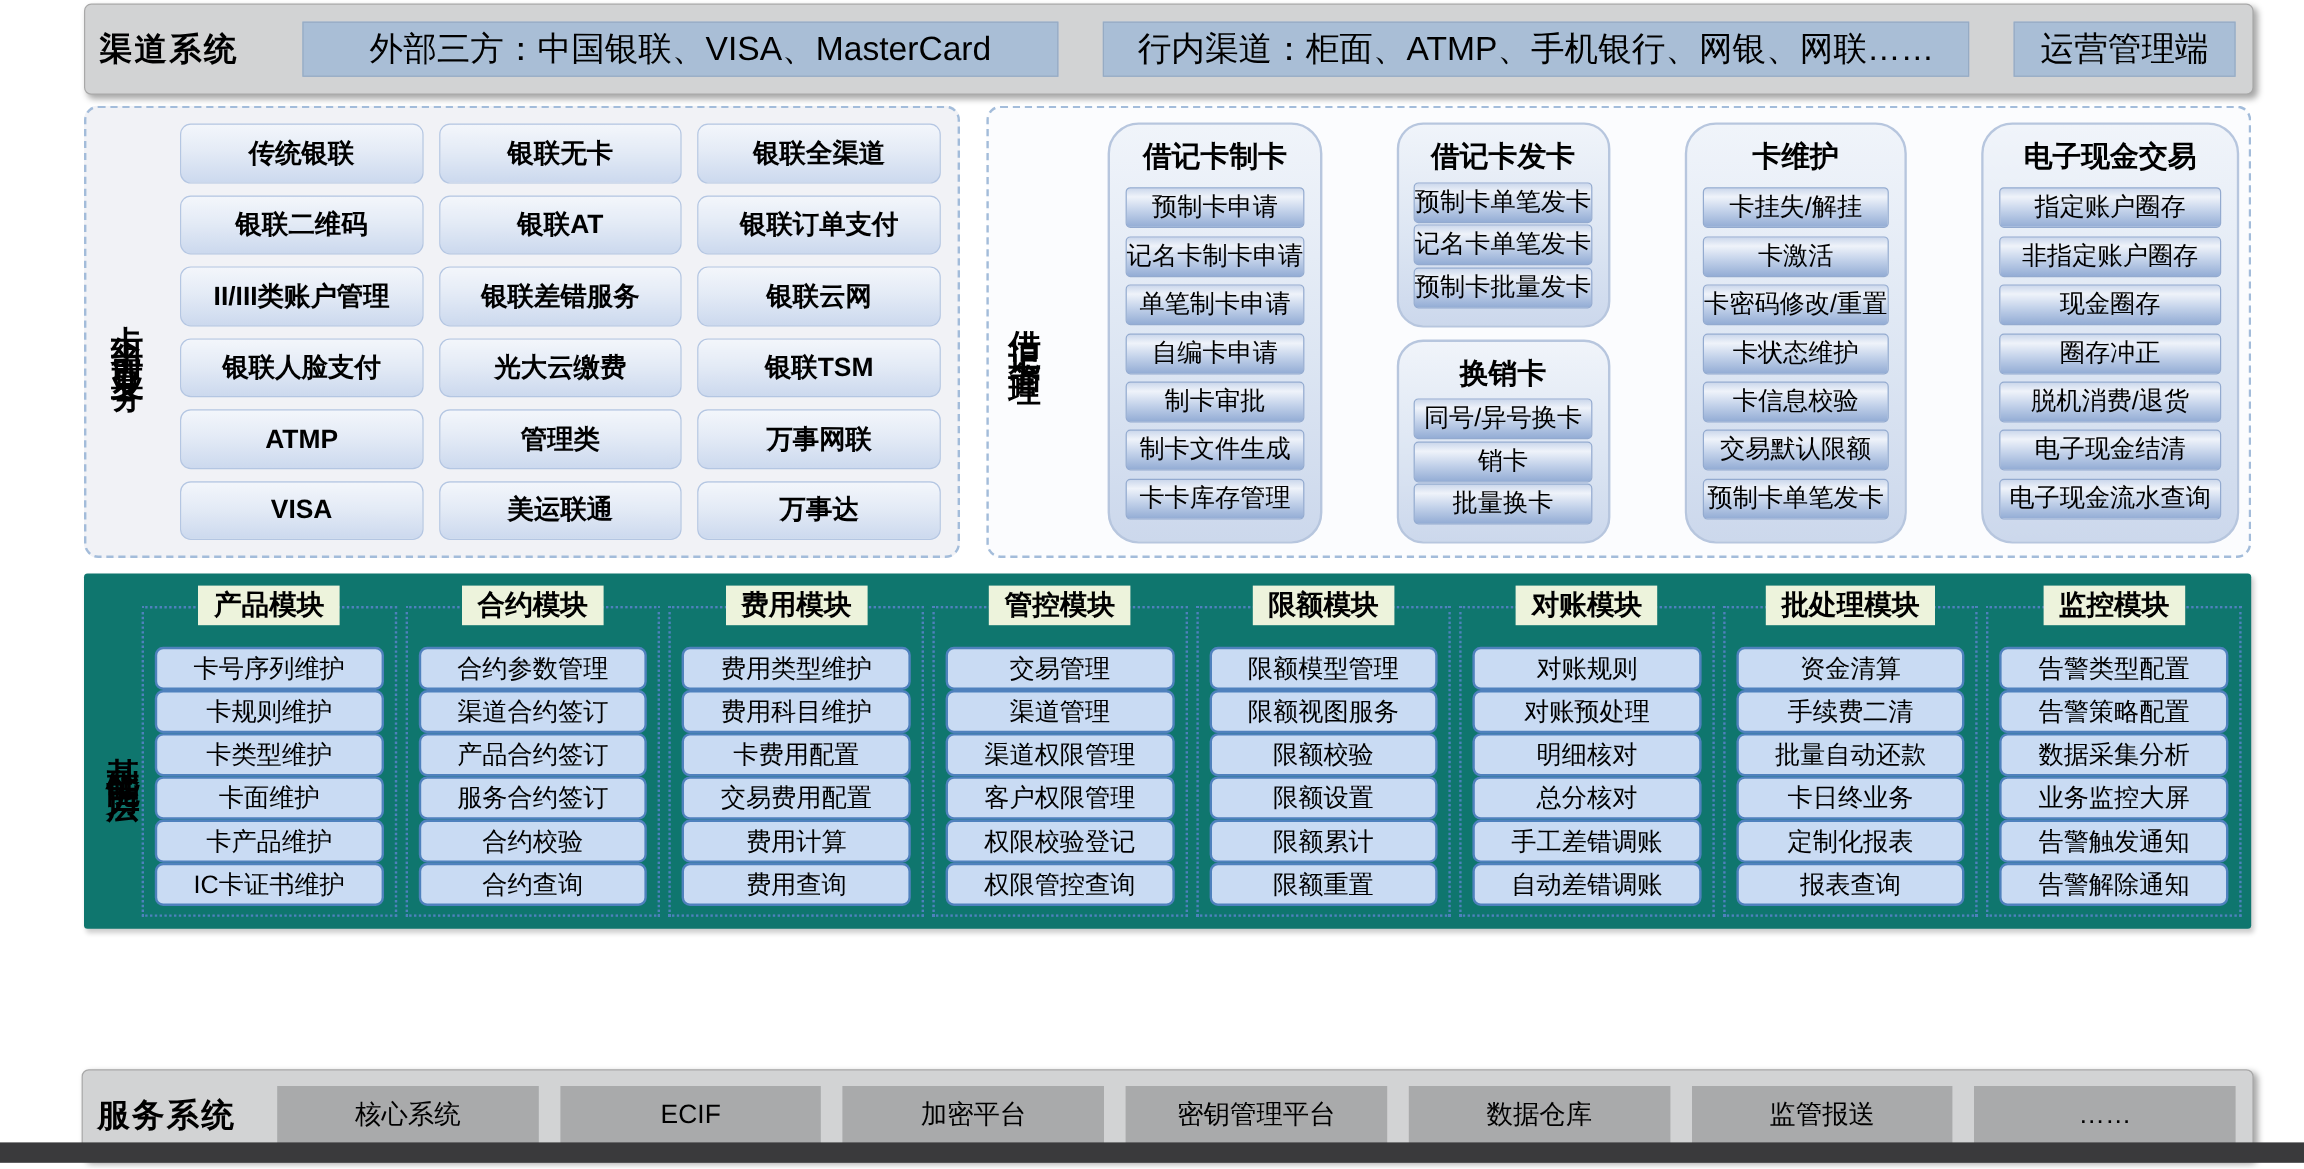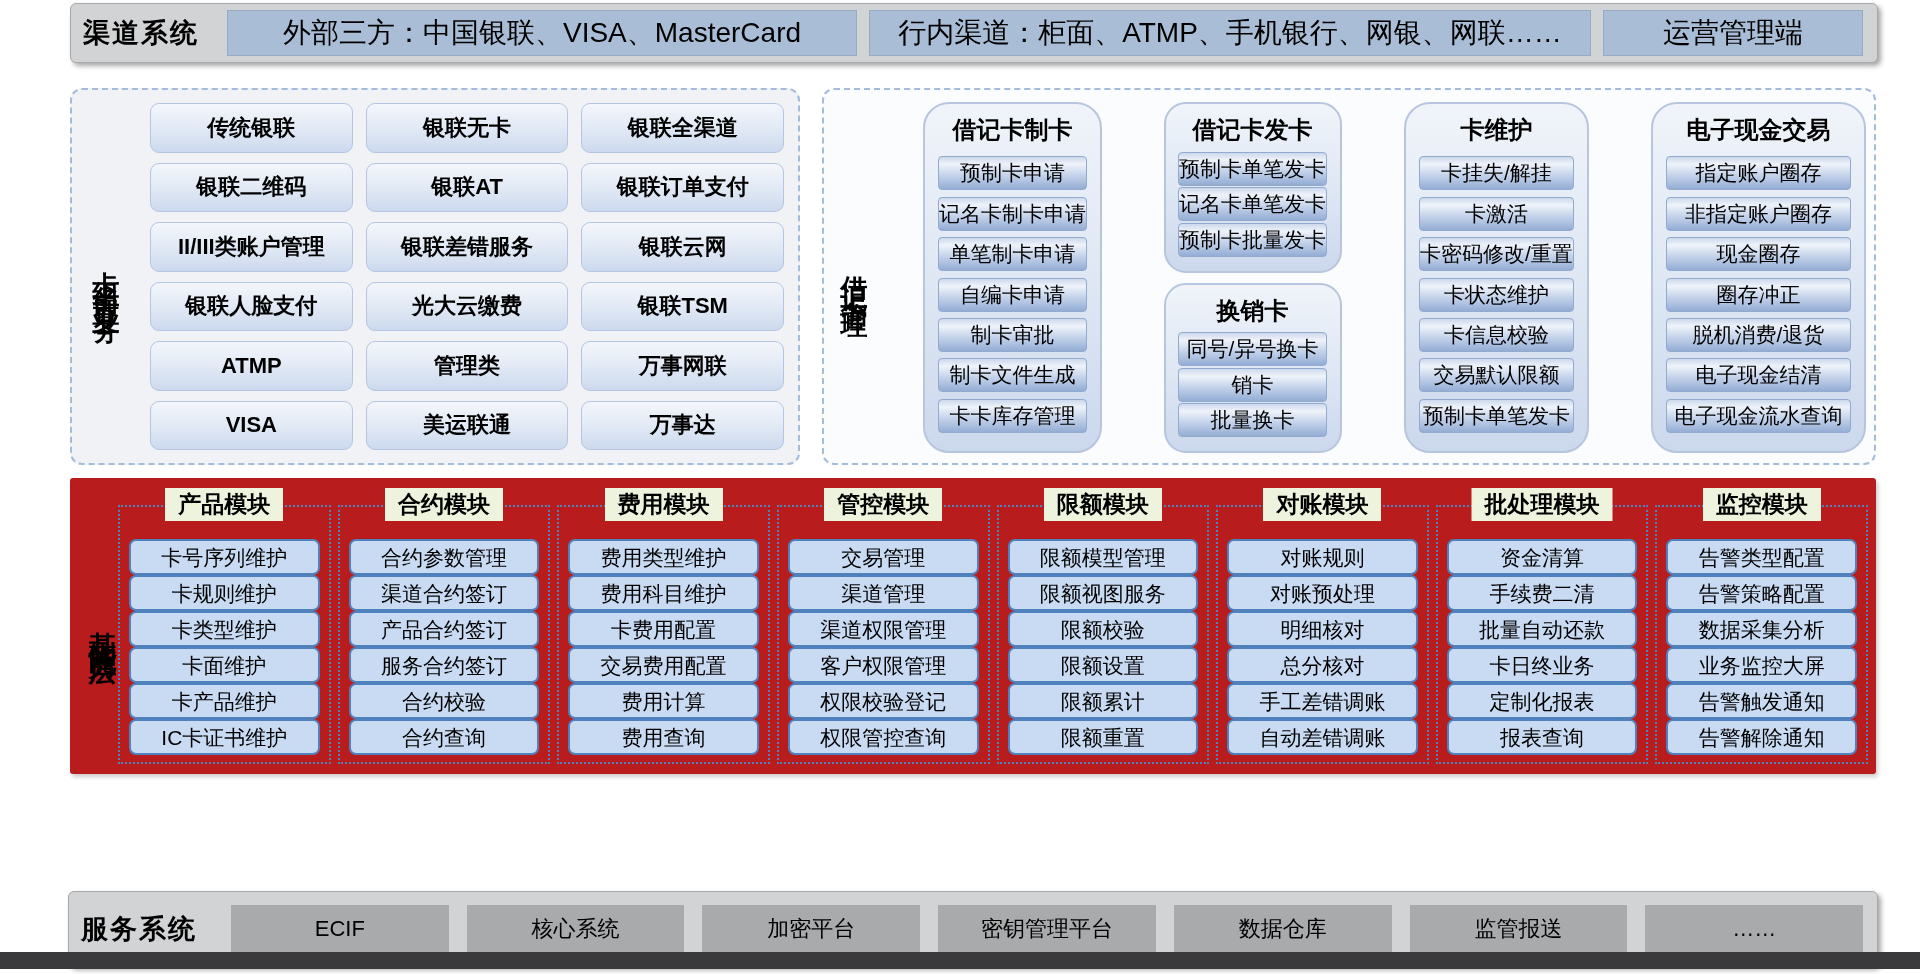--- a/index.html
+++ b/index.html
@@ -7,21 +7,21 @@
   body { font-family:"Liberation Sans","DejaVu Sans",sans-serif; color:#000; }
   .page { position:relative; width:1920px; height:974px; background:#fff; overflow:hidden; }
 
   
   .sysbar {
     position:absolute; display:flex; align-items:center;
     background:#d2d3d4; border:1px solid #a8a8a8; border-radius:6px;
     box-shadow:3px 3px 5px rgba(0,0,0,.35);
     padding:0 14px 0 12px;
   }
-  .top-bar  { left:70px; top:3px;   width:1808px; height:60px; gap:12px; }
+  .top-bar  { left:70px; top:3px;   width:1808px; height:76px; gap:37px; }
   .service-bar { left:68px; top:891px; width:1810px; height:76px; gap:18px; }
   .sysbar-label { flex:0 0 132px; font-size:27px; font-weight:bold; letter-spacing:2px; }
   .chan-btn {
     height:46px; display:flex; align-items:center; justify-content:center;
     background:#a9bed6; border:1px solid #96abc4;
     font-size:28px; font-weight:normal; white-space:nowrap;
   }
   .chan-btn.b1 { flex:0 0 630px; }
   .chan-btn.b2 { flex:0 0 722px; }
   .chan-btn.b3 { flex:1; }
@@ -74,21 +74,21 @@
   .group-items { flex:1; display:flex; flex-direction:column; justify-content:space-evenly; }
   .group-btn {
     height:34px; line-height:32px; text-align:center; font-size:21px; white-space:nowrap;
     border:1px solid #93aacf; border-radius:4px;
     background:linear-gradient(180deg,#ccd8ec 0%,#eff3fa 22%,#c3d2ea 58%,#94add5 100%);
   }
 
   
   .capability {
     position:absolute; left:70px; top:478px; width:1806px; height:296px;
-    background:#b91c1c; border-radius:3px; box-shadow:2px 3px 4px rgba(0,0,0,.2);
+    background:#0f766e; border-radius:3px; box-shadow:2px 3px 4px rgba(0,0,0,.2);
   }
   .cap-label {
     position:absolute; left:13px; top:50%; transform:translateY(-50%);
     writing-mode:vertical-lr; text-orientation:upright;
     font-weight:bold; font-size:28px; letter-spacing:7px; white-space:nowrap;
   }
   .modules { position:absolute; left:48px; right:8px; top:27px; bottom:10px; display:flex; gap:7px; }
   .module { flex:1 1 0; position:relative; border:2px dotted #4f81bd; padding:32px 9px 10px; }
   .module-title {
     position:absolute; top:-19px; left:50%; transform:translateX(-50%);
@@ -303,22 +303,22 @@
             <div class="module-btn">告警解除通知</div>
           </div>
       </div>
 
     </div>
   </div>
 
   <div class="sysbar service-bar">
     <div class="sysbar-label">服务系统</div>
     <div class="service-items">
+        <div class="svc-btn">核心系统</div>
         <div class="svc-btn">ECIF</div>
-        <div class="svc-btn">核心系统</div>
         <div class="svc-btn">加密平台</div>
         <div class="svc-btn">密钥管理平台</div>
         <div class="svc-btn">数据仓库</div>
         <div class="svc-btn">监管报送</div>
         <div class="svc-btn">……</div>
       </div>
   </div>
 
   <div class="bottom-strip"></div>
 

